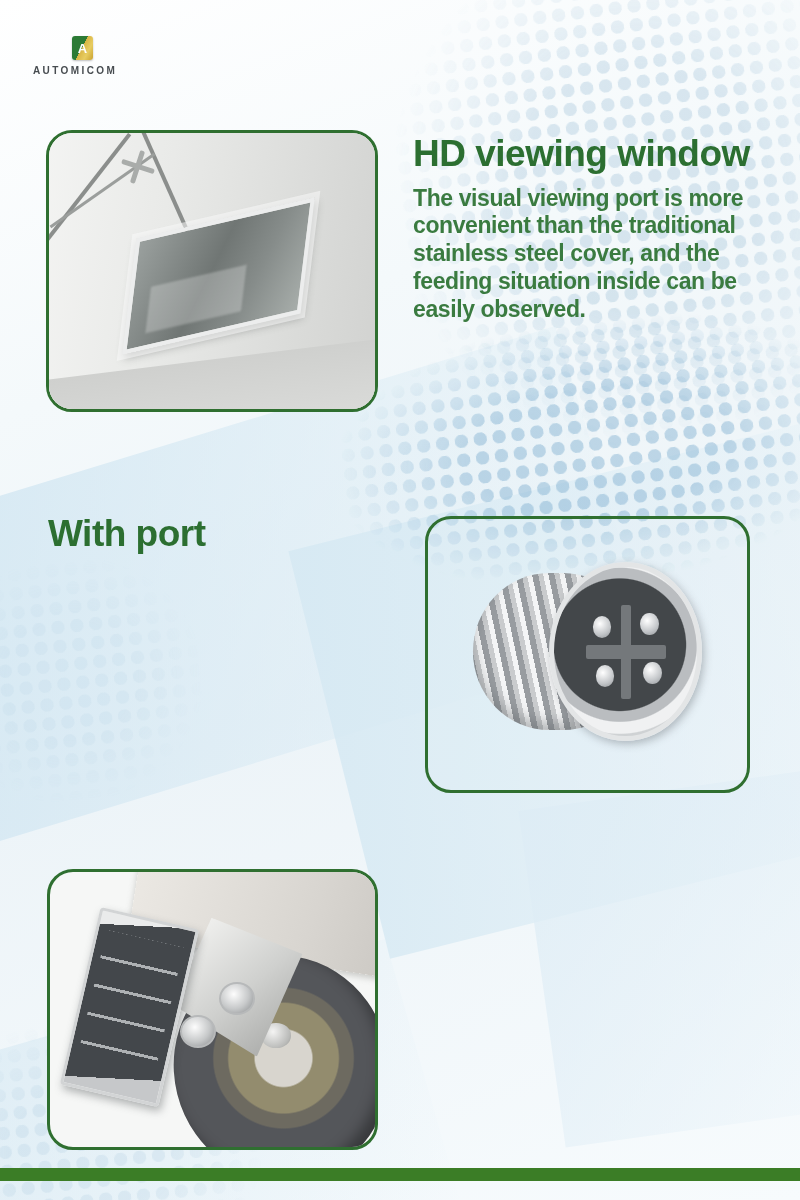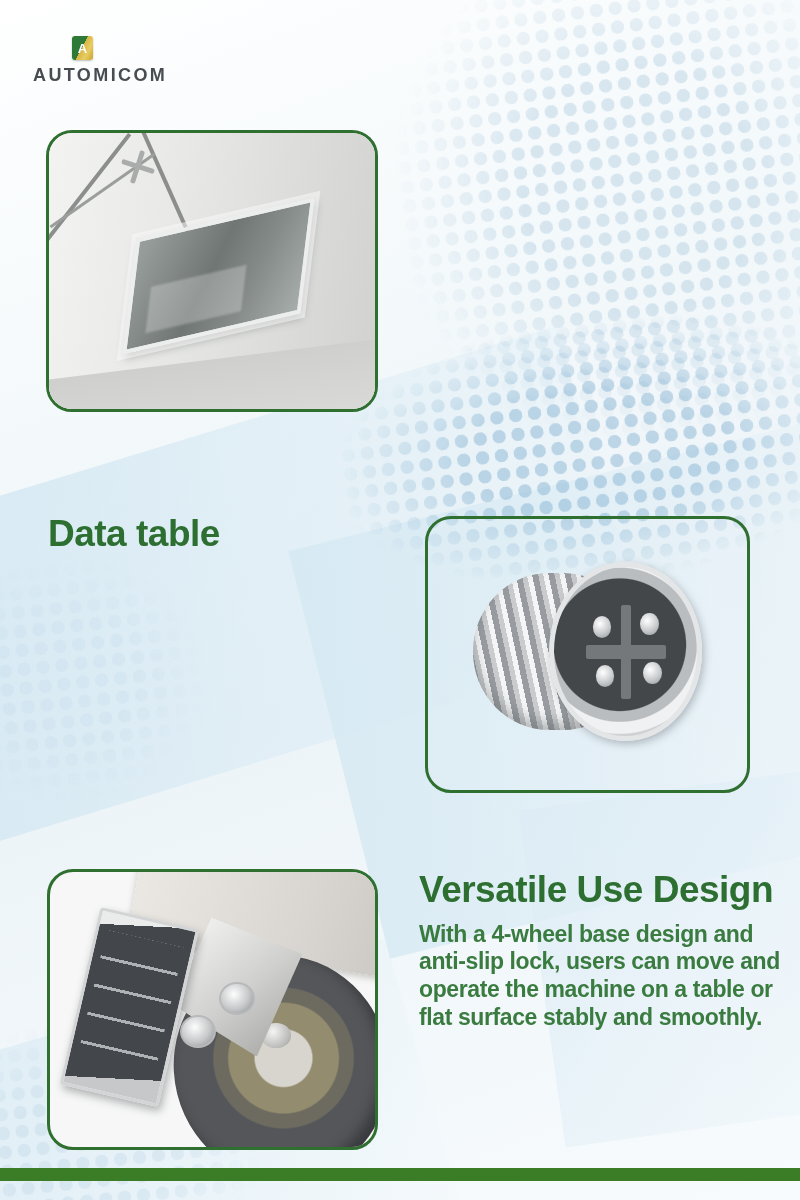--- a/index.html
+++ b/index.html
@@ -35,21 +35,21 @@
   .dots-bottom-left  { left:-80px; top:1020px; width:340px; height:260px; transform:rotate(-6deg); opacity:.4; }
   .dots-mid-left     { left:-60px; top:560px; width:260px; height:240px; transform:rotate(-6deg); opacity:.25; }
 
   
   .logo { position:absolute; left:33px; top:36px; width:140px; }
   .logo-icon { position:absolute; left:39px; top:0; width:21px; height:24px; border-radius:3px;
                background:linear-gradient(118deg,#2c7a35 48%, #d9b544 48%, #e8cd62 72%, #caa22e 100%);
                display:flex; align-items:center; justify-content:center;
                box-shadow:0 1px 2px rgba(0,0,0,.25); }
   .logo-icon span { color:#fff; font-size:13px; font-weight:bold; line-height:1; }
-  .logo-text { position:absolute; left:0; top:29px; font-size:18px; font-weight:bold;
+  .logo-text { position:absolute; left:0; top:29px; font-size:10px; font-weight:bold;
                letter-spacing:2.4px; color:#474c50; }
 
   
   .card { position:absolute; border:3px solid #2f6f30; border-radius:26px; overflow:hidden; }
   .card-1 { left:46px; top:130px; width:332px; height:282px; background:#f4f4f2; }
   .card-2 { left:425px; top:516px; width:325px; height:277px; background:rgba(255,255,255,.06); }
   .card-3 { left:47px; top:869px; width:331px; height:281px; background:#f6f7f6; }
   .art { position:absolute; }
 
   
@@ -145,23 +145,27 @@
   <figure class="card card-1">
     <div class="art m-plate"></div>
     <div class="art m-edge"></div>
     <div class="art m-rod m-rod-a"></div>
     <div class="art m-rod m-rod-b"></div>
     <div class="art m-rod m-rod-c"></div>
     <div class="art m-cross"></div>
     <div class="art m-window"></div>
     <div class="art m-reflect"></div>
   </figure>
+  <div class="text-1">
+    <h2 class="sec-title">HD viewing window</h2>
+    <p class="sec-body">The visual viewing port is more convenient than the traditional stainless steel cover, and the feeding situation inside can be easily observed.</p>
+  </div>
 
   <div class="text-2">
-    <h2 class="sec-title">Data table</h2>
+    <h2 class="sec-title">With port</h2>
   </div>
   <figure class="card card-2">
     <div class="art c-barrel"></div>
     <div class="art c-face">
       <div class="c-bar c-bar-v"></div>
       <div class="c-bar c-bar-h"></div>
       <div class="c-pin c-pin-1"></div>
       <div class="c-pin c-pin-2"></div>
       <div class="c-pin c-pin-3"></div>
       <div class="c-pin c-pin-4"></div>
@@ -170,20 +174,16 @@
 
   <figure class="card card-3">
     <div class="art w-chassis"></div>
     <div class="art w-tire"></div>
     <div class="art w-hubdot"></div>
     <div class="art w-bracket"></div>
     <div class="art w-pedal"></div>
     <div class="w-bolt w-bolt-1"></div>
     <div class="w-bolt w-bolt-2"></div>
   </figure>
-  <div class="text-3">
-    <h2 class="sec-title">Versatile Use Design</h2>
-    <p class="sec-body">With a 4-wheel base design and anti-slip lock, users can move and operate the machine on a table or flat surface stably and smoothly.</p>
-  </div>
 
   <div class="footer-bar"></div>
 
 </div>
 
 </body></html>

